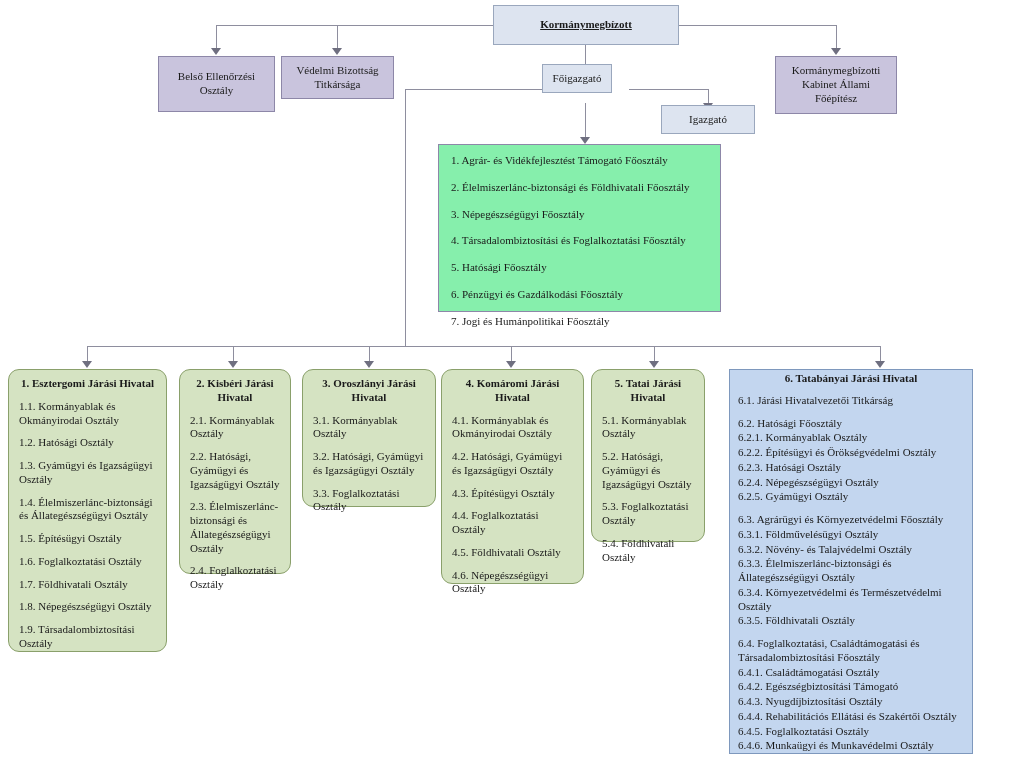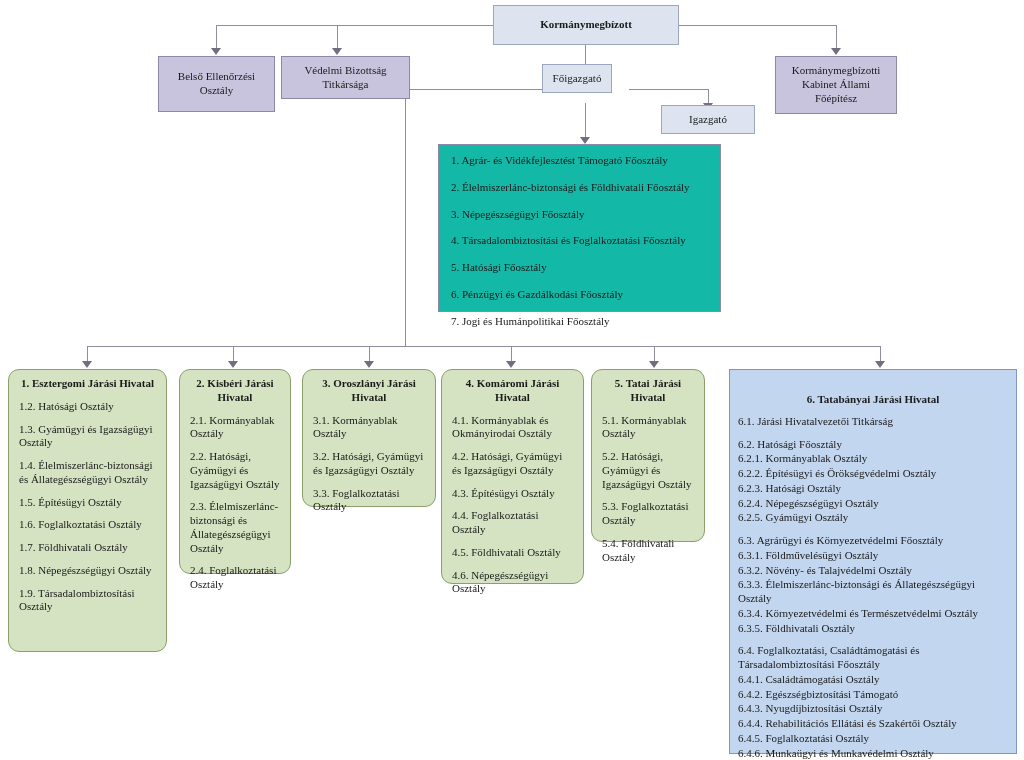--- a/index.html
+++ b/index.html
@@ -21,21 +21,21 @@
     line-height:1.25;
   }
   .box .title{
     font-weight:bold;
     text-align:center;
   }
   .center{display:flex;align-items:center;justify-content:center;text-align:center;}
 
   .blue-light{background:#dde4f0;border-color:#9aa7bd;}
   .purple{background:#c9c4dd;border-color:#8d87a8;}
-  .purple-pale{background:#14b8a6;border-color:#8d87a8;}
+  .purple-pale{background:#86efac;border-color:#8d87a8;}
   .green{background:#d5e3c2;border-color:#8aa06b;border-radius:11px;}
   .blue-pane{background:#c3d6ef;border-color:#7e98bd;}
 
   
   .listbox{padding:7px 10px 6px 10px;}
   .listbox .title{margin-bottom:7px;font-size:11px;}
   .listbox ul{list-style:none;margin:0;padding:0;}
   .listbox li{margin:0 0 4px 0;}
   .listbox li.gap{margin-top:9px;}
   .listbox li.tight{margin-bottom:1px;}
@@ -89,29 +89,29 @@
   <div class="arrow" style="left:228px;top:361px;"></div>
   <div class="ln v" style="left:369px;top:346px;height:18px;"></div>
   <div class="arrow" style="left:364px;top:361px;"></div>
   <div class="ln v" style="left:511px;top:346px;height:18px;"></div>
   <div class="arrow" style="left:506px;top:361px;"></div>
   <div class="ln v" style="left:654px;top:346px;height:18px;"></div>
   <div class="arrow" style="left:649px;top:361px;"></div>
   <div class="ln v" style="left:880px;top:346px;height:18px;"></div>
   <div class="arrow" style="left:875px;top:361px;"></div>
 
-  <div class="box blue-light center" style="left:493px;top:5px;width:186px;height:40px;">
+  <div class="box blue-light center" style="left:493px;top:5px;width:186px;height:40px;text-decoration:underline;">
     <span class="title">Kormánymegbízott</span>
   </div>
 
   <div class="box purple center" style="left:158px;top:56px;width:117px;height:56px;padding:0 6px;">
     <span>Belső Ellenőrzési Osztály</span>
   </div>
 
-  <div class="box purple center" style="left:281px;top:56px;width:129px;height:43px;padding:0 6px;">
+  <div class="box purple center" style="left:281px;top:56px;width:113px;height:43px;padding:0 6px;">
     <span>Védelmi Bizottság Titkársága</span>
   </div>
 
   <div class="box blue-light center" style="left:542px;top:64px;width:70px;height:29px;">
     <span>Főigazgató</span>
   </div>
 
   <div class="box blue-light center" style="left:661px;top:105px;width:94px;height:29px;">
     <span>Igazgató</span>
   </div>
@@ -128,20 +128,21 @@
       <li>4. Társadalombiztosítási és Foglalkoztatási Főosztály</li>
       <li>5. Hatósági Főosztály</li>
       <li>6. Pénzügyi és Gazdálkodási Főosztály</li>
       <li>7. Jogi és Humánpolitikai Főosztály</li>
     </ul>
   </div>
 
   <div class="box green listbox" style="left:8px;top:369px;width:159px;height:283px;">
     <div class="title">1. Esztergomi Járási Hivatal</div>
     <ul>
+      <li class="gap">1.1. Kormányablak és Okmányirodai Osztály</li>
       <li class="gap">1.2. Hatósági Osztály</li>
       <li class="gap">1.3. Gyámügyi és Igazságügyi Osztály</li>
       <li class="gap">1.4. Élelmiszerlánc-biztonsági és Állategészségügyi Osztály</li>
       <li class="gap">1.5. Építésügyi Osztály</li>
       <li class="gap">1.6. Foglalkoztatási Osztály</li>
       <li class="gap">1.7. Földhivatali Osztály</li>
       <li class="gap">1.8. Népegészségügyi Osztály</li>
       <li class="gap">1.9. Társadalombiztosítási Osztály</li>
     </ul>
   </div>
@@ -180,21 +181,21 @@
   <div class="box green listbox" style="left:591px;top:369px;width:114px;height:173px;">
     <div class="title">5. Tatai Járási Hivatal</div>
     <ul>
       <li class="gap">5.1. Kormányablak Osztály</li>
       <li class="gap">5.2. Hatósági, Gyámügyi és Igazságügyi Osztály</li>
       <li class="gap">5.3. Foglalkoztatási Osztály</li>
       <li class="gap">5.4. Földhivatali Osztály</li>
     </ul>
   </div>
 
-  <div class="box blue-pane listbox" style="left:729px;top:369px;width:288px;height:385px;padding:23px 8px;">
+  <div class="box blue-pane listbox" style="left:729px;top:369px;width:244px;height:385px;padding:2px 8px;">
     <div class="title">6. Tatabányai Járási Hivatal</div>
 
     <ul style="margin-top:8px;">
       <li class="tight">6.1. Járási Hivatalvezetői Titkárság</li>
     </ul>
 
     <ul style="margin-top:9px;">
       <li class="tight">6.2. Hatósági Főosztály</li>
       <li class="tight">6.2.1. Kormányablak Osztály</li>
       <li class="tight">6.2.2. Építésügyi és Örökségvédelmi Osztály</li>

